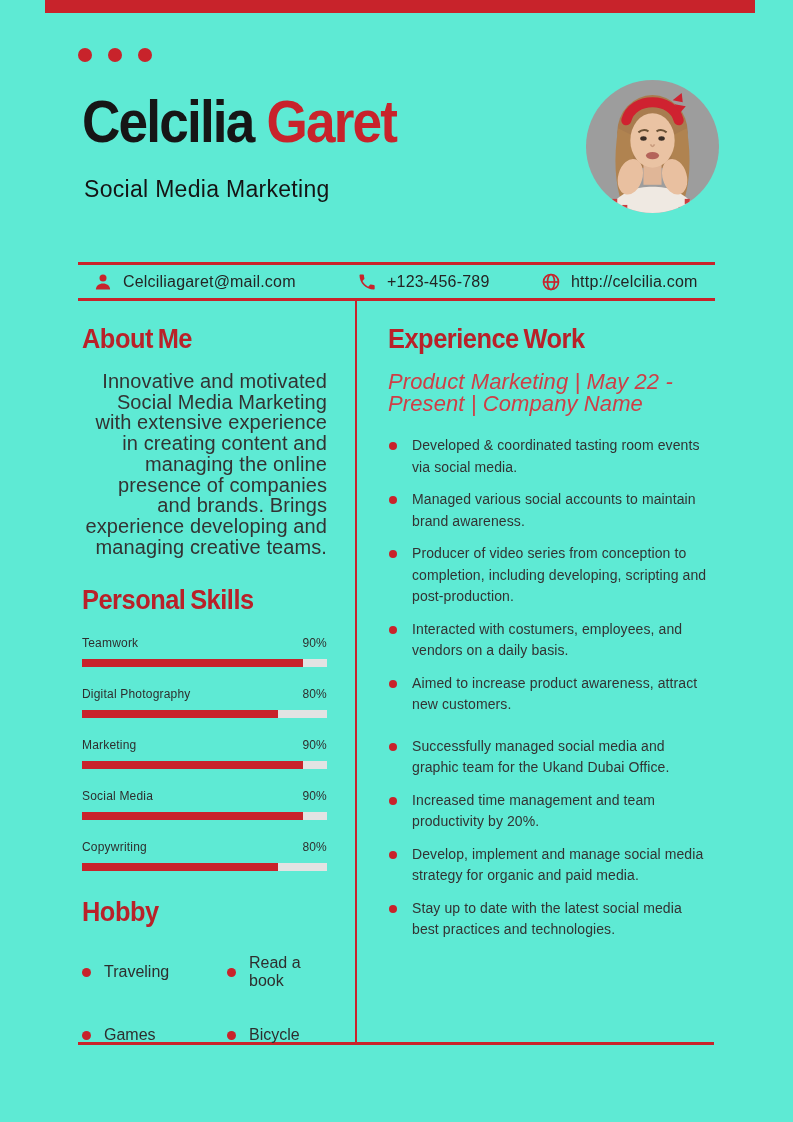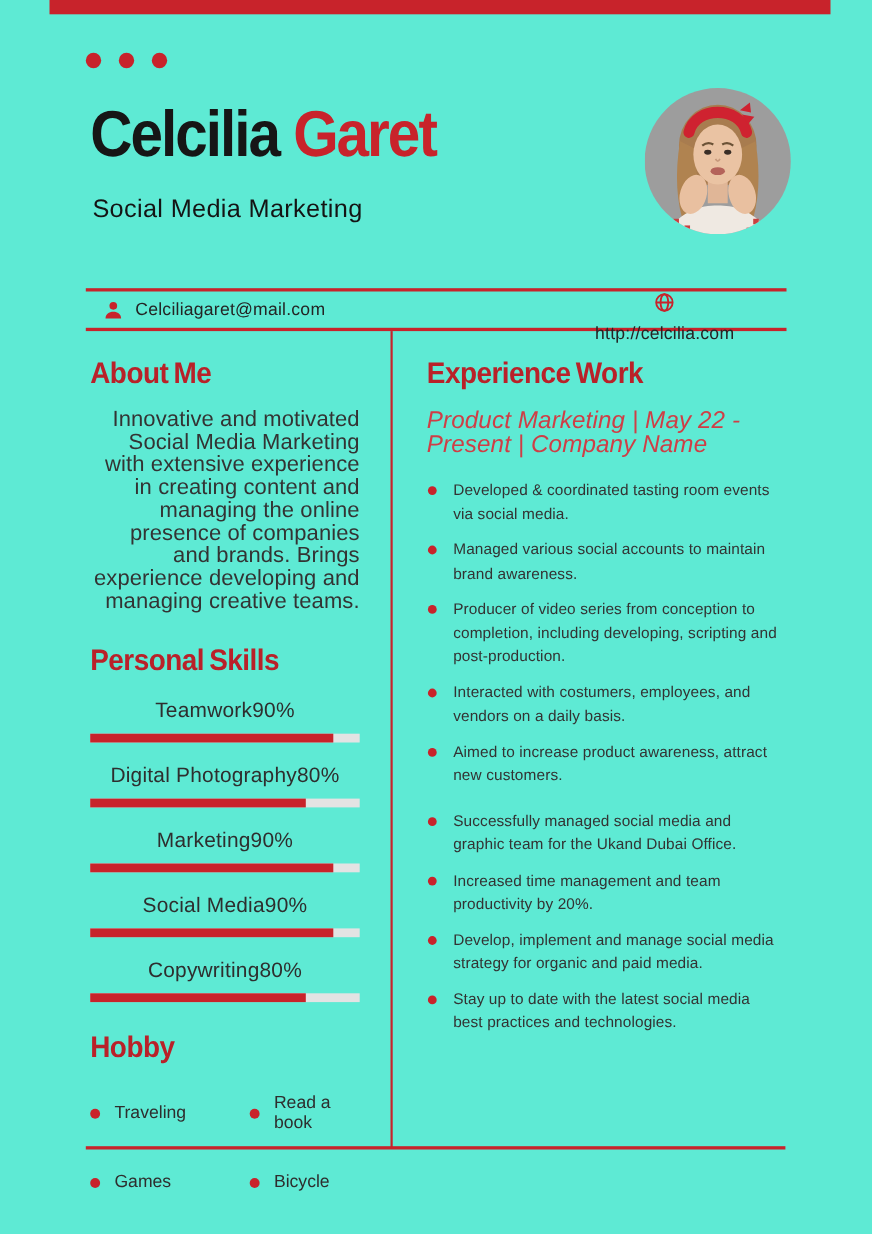--- a/index.html
+++ b/index.html
@@ -22,43 +22,43 @@
         transform:scaleX(.9);transform-origin:left top;line-height:1.1;}
   .name .red{color:var(--accent);}
   .subtitle{position:absolute;left:84px;top:176px;font-size:23px;color:#141414;letter-spacing:.3px;}
   .photo{position:absolute;left:586px;top:80px;width:133px;height:133px;border-radius:50%;overflow:hidden;}
 
   
   .contact{position:absolute;left:78px;top:262px;width:637px;height:39px;
            border-top:3px solid var(--accent);border-bottom:3px solid var(--accent);}
   .contact-item{position:absolute;top:0;height:33px;display:flex;align-items:center;gap:10px;
                 font-size:16px;color:#242424;letter-spacing:.2px;}
-  .contact-item.email{left:15px;} .contact-item.phone{left:279px;} .contact-item.web{left:463px;flex-direction:column;}
+  .contact-item.email{left:15px;} .contact-item.phone{left:279px;} .contact-item.web{left:463px;}
   .cicon{width:20px;height:20px;flex:0 0 auto;display:block;}
 
   
   .divider{position:absolute;left:355px;top:301px;width:2px;height:743px;background:var(--accent);}
   .bottom-rule{position:absolute;left:78px;top:1042px;width:636px;height:3px;background:var(--accent);}
 
   
   .left-col{position:absolute;left:82px;top:324px;width:245px;}
   .right-col{position:absolute;left:388px;top:324px;width:324px;}
 
   h2.section{margin:0;font-size:27px;font-weight:800;color:var(--heading);
              letter-spacing:-.5px;word-spacing:-2px;transform:scaleX(.94);transform-origin:left;
              white-space:nowrap;line-height:1.15;}
 
   .about-text{margin-top:16px;font-size:20px;line-height:20.7px;color:var(--body);letter-spacing:.1px;text-align:right;}
 
   .skills-block{margin-top:28px;}
   .skills-list{margin-top:20px;}
   .skill-row{margin-top:20px;}
   .skill-row:first-child{margin-top:0;}
-  .skill-line{display:flex;justify-content:center;align-items:baseline;
-              font-size:19px;color:#2e2e2e;letter-spacing:.2px;}
+  .skill-line{display:flex;justify-content:space-between;align-items:baseline;
+              font-size:12px;color:#2e2e2e;letter-spacing:.2px;}
   .skill-track{margin-top:9px;height:8px;background:var(--track);}
   .skill-fill{height:8px;background:var(--accent);}
 
   .hobby-block{margin-top:26px;}
   .hobby-grid{margin-top:26px;display:grid;grid-template-columns:145px 1fr;row-gap:36px;}
   .hobby-item{display:flex;align-items:center;gap:13px;font-size:16px;color:#2e2e2e;}
   .bullet-dot{width:9px;height:9px;border-radius:50%;background:var(--accent);flex:0 0 auto;}
 
   .job-title{margin:16px 0 0 0;font-size:22px;line-height:22px;font-style:italic;
              color:var(--jobtitle);letter-spacing:.1px;}
@@ -118,20 +118,26 @@
     </svg>
   </div>
 
   <div class="contact">
     <div class="contact-item email">
       <svg class="cicon" viewBox="0 0 24 24">
         <circle cx="12" cy="7.2" r="4.2" fill="#c8232b"></circle>
         <path d="M3.5 21c0-4.4 3.8-7.2 8.5-7.2s8.5 2.8 8.5 7.2Z" fill="#c8232b"></path>
       </svg>
       <span>Celciliagaret@mail.com</span>
+    </div>
+    <div class="contact-item phone">
+      <svg class="cicon" viewBox="0 0 24 24">
+        <path d="M6.6 10.8c1.5 2.9 3.9 5.3 6.8 6.8l2.3-2.3c.3-.3.7-.4 1-.2 1.1.4 2.3.6 3.5.6.6 0 1 .4 1 1V20c0 .6-.4 1-1 1C10.6 21 3 13.4 3 4c0-.6.4-1 1-1h3.3c.6 0 1 .4 1 1 0 1.2.2 2.4.6 3.5.1.3 0 .7-.2 1Z" fill="#c8232b"></path>
+      </svg>
+      <span>+123-456-789</span>
     </div>
     <div class="contact-item web">
       <svg class="cicon" viewBox="0 0 24 24">
         <circle cx="12" cy="12" r="9" fill="none" stroke="#c8232b" stroke-width="2"></circle>
         <ellipse cx="12" cy="12" rx="4.2" ry="9" fill="none" stroke="#c8232b" stroke-width="2"></ellipse>
         <line x1="3" y1="12" x2="21" y2="12" stroke="#c8232b" stroke-width="2"></line>
       </svg>
       <span>http://celcilia.com</span>
     </div>
   </div>

